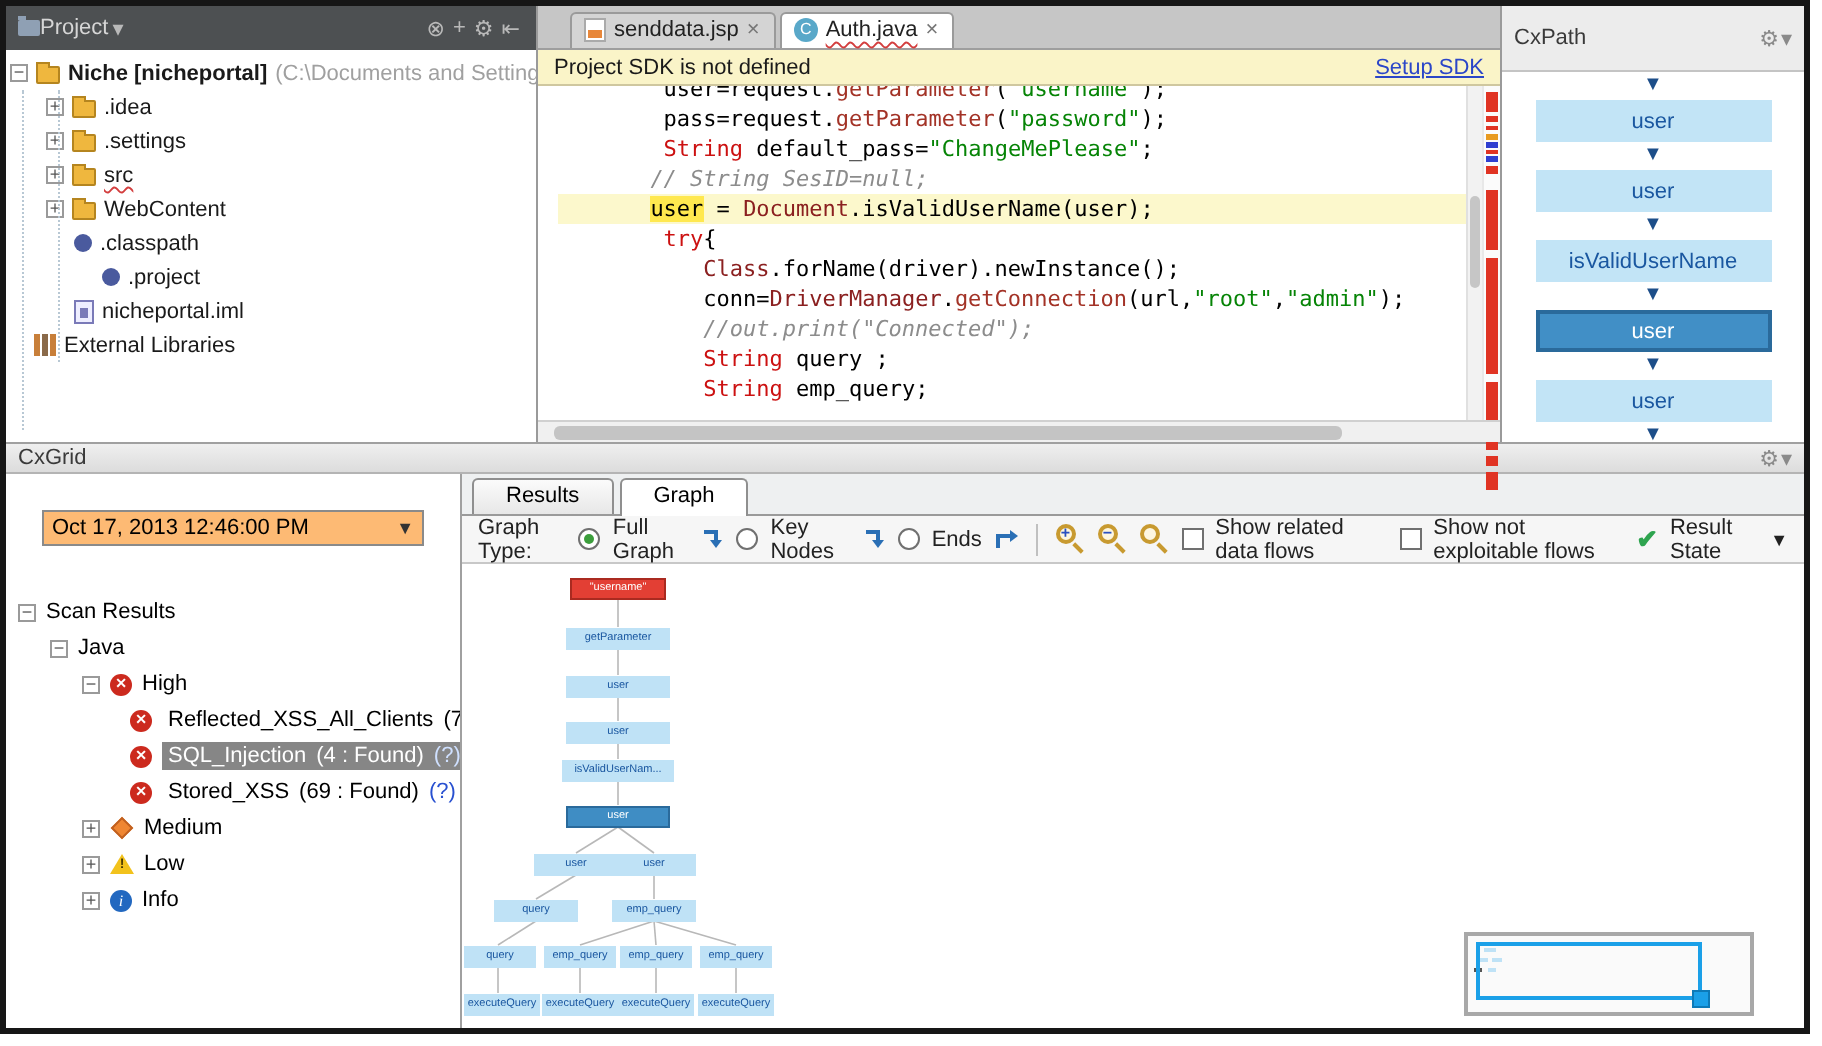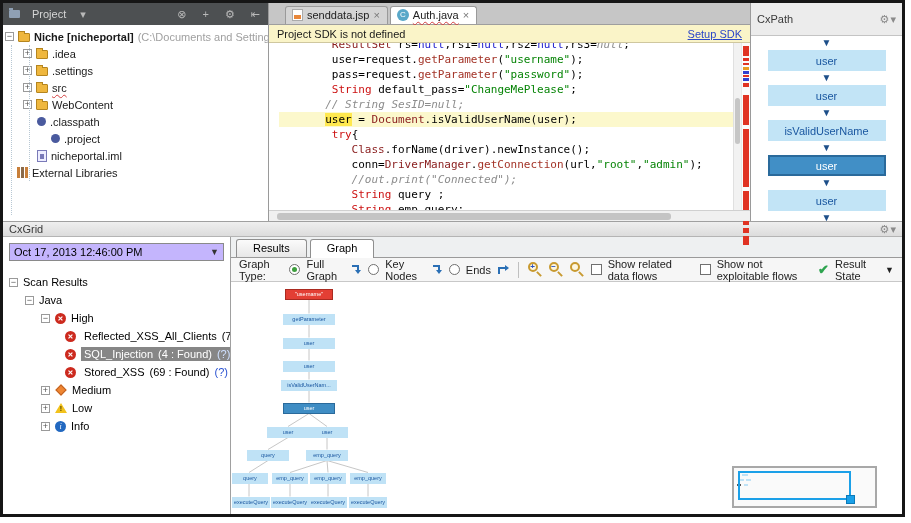--- a/index.html
+++ b/index.html
@@ -4,21 +4,21 @@
 <style>
   * { box-sizing: border-box; margin: 0; padding: 0; }
   body { width: 911px; height: 523px; background: #fff; font-family: "Liberation Sans", sans-serif; overflow: hidden; }
   .frame { width: 905px; height: 517px; border: 3px solid #161616; display: flex; flex-direction: column; background: #e6e6e6; }
 
   
   .top { display: flex; height: 218px; flex: none; }
 
   
   .project-panel { width: 266px; flex: none; display: flex; flex-direction: column; border-right: 1px solid #9a9a9a; background: #fff; }
-  .pp-header { height: 22px; flex: none; background: #4d5052; color: #d6d6d6; font-size: 11px; display: flex; align-items: center; padding: 0 6px; gap: 12px; }
+  .pp-header { height: 22px; flex: none; background: #4d5052; color: #d6d6d6; font-size: 11px; display: flex; align-items: center; padding: 0 6px; gap: 0; }
   .pp-header .spacer { flex: 1; }
   .pp-hicon { color: #b9b9b9; font-size: 11px; cursor: default; padding: 0 2px; }
   .pp-folder-glyph { width: 11px; height: 8px; background: #8fa0b4; border-radius: 1px; position: relative; }
   .pp-folder-glyph::before { content: ""; position: absolute; top: -2px; left: 0; width: 4px; height: 2px; background: #8fa0b4; }
   .pp-tree { flex: 1; overflow: hidden; padding-top: 3px; position: relative; background: #fff; }
   .trow { display: flex; align-items: center; gap: 4px; height: 17px; font-size: 11px; white-space: nowrap; color: #1a1a1a; }
   .trow .rootlbl { font-weight: bold; text-align: center; }
   .trow .rootpath { color: #a0a0a0; overflow: hidden; }
   .expbox { width: 9px; height: 9px; border: 1px solid #9a9a9a; background: #fff; font-size: 9px; line-height: 7px; text-align: center; color: #555; flex: none; }
   .squig { text-decoration: underline wavy #d33e3e 1px; text-underline-offset: 2px; }
@@ -67,21 +67,21 @@
   .cxbox { width: 118px; height: 21px; flex: none; background: #c2e4f6; color: #1a57a0; font-size: 11px; display: flex; align-items: center; justify-content: center; margin: 1px 0; cursor: pointer; }
   .cxbox.sel { background: #418fc6; color: #fff; border: 2px solid #2a6a9b; }
 
   
   .cxgrid-bar { height: 16px; flex: none; background: linear-gradient(#efefef, #dcdcdc); border-top: 1px solid #a0a0a0; border-bottom: 1px solid #b4b4b4; font-size: 11px; color: #3a3a3a; display: flex; align-items: center; padding: 0 6px; text-align: center; }
   .cxgrid-bar .spacer { flex: 1; }
 
   
   .bottom { flex: 1; display: flex; min-height: 0; }
   .scan-panel { width: 228px; flex: none; border-right: 1px solid #a0a0a0; background: #fff; display: flex; flex-direction: column; }
-  .combo { height: 18px; flex: none; background: #c4b5fd; border: 1px solid #8a8a8a; margin: 6px; display: flex; align-items: center; font-size: 11px; padding: 0 4px; cursor: pointer; }
+  .combo { height: 18px; flex: none; background: #fdba74; border: 1px solid #8a8a8a; margin: 18px; display: flex; align-items: center; font-size: 11px; padding: 0 4px; cursor: pointer; }
   .combo .spacer { flex: 1; }
   .combo .caret { font-size: 9px; color: #333; }
   .scan-tree { flex: 1; padding-top: 6px; overflow: hidden; }
   .strow { display: flex; align-items: center; gap: 5px; height: 18px; font-size: 11px; white-space: nowrap; }
   .sev-high { width: 11px; height: 11px; border-radius: 50%; background: #cc2a1e; color: #fff; font-size: 7px; line-height: 11px; text-align: center; flex: none; font-weight: bold; }
   .sev-medium { width: 8px; height: 8px; background: #ef8632; border: 1px solid #c06020; transform: rotate(45deg); flex: none; margin: 0 2px; }
   .sev-low { width: 12px; height: 10px; background: #f2c21c; clip-path: polygon(50% 0, 100% 100%, 0 100%); color: #4a3a00; font-size: 7px; line-height: 12px; text-align: center; flex: none; font-weight: bold; }
   .sev-info { width: 11px; height: 11px; border-radius: 50%; background: #2268c0; color: #fff; font-size: 8px; line-height: 11px; text-align: center; flex: none; font-style: italic; font-family: "Liberation Serif", serif; }
   .pill { display: inline-flex; gap: 5px; padding: 1px 3px; }
   .strow.selected .pill { background: #868686; }
@@ -194,21 +194,20 @@
           <span class="squig">Auth.java</span>
           <span class="tabclose">×</span>
         </div>
       </div>
       <div class="notif">
         <span>Project SDK is not defined</span>
         <a>Setup SDK</a>
       </div>
       <div class="code-wrap">
         <div class="code">
-            <div class="line" style="padding-left: 52.8px;"><span class="cc">ResultSet</span><span class="cp"> rs=</span><span class="cn">null</span><span class="cp">,rs1=</span><span class="cn">null</span><span class="cp">,rs2=</span><span class="cn">null</span><span class="cp">,rs3=</span><span class="cg">null</span><span class="cp">;</span></div>
             <div class="line" style="padding-left: 52.8px;"><span class="cp">user=request.</span><span class="cm">getParameter</span><span class="cp">(</span><span class="cs">"username"</span><span class="cp">);</span></div>
             <div class="line" style="padding-left: 52.8px;"><span class="cp">pass=request.</span><span class="cm">getParameter</span><span class="cp">(</span><span class="cs">"password"</span><span class="cp">);</span></div>
             <div class="line" style="padding-left: 52.8px;"><span class="ck">String</span><span class="cp"> default_pass=</span><span class="cs">"ChangeMePlease"</span><span class="cp">;</span></div>
             <div class="line" style="padding-left: 46.2px;"><span class="cg">// String SesID=null;</span></div>
             <div class="line hl" style="padding-left: 46.2px;"><span class="chl">user</span><span class="cp"> = </span><span class="cc">Document</span><span class="cp">.isValidUserName(user);</span></div>
             <div class="line" style="padding-left: 52.8px;"><span class="ck">try</span><span class="cp">{</span></div>
             <div class="line" style="padding-left: 72.6px;"><span class="cc">Class</span><span class="cp">.forName(driver).newInstance();</span></div>
             <div class="line" style="padding-left: 72.6px;"><span class="cp">conn=</span><span class="cc">DriverManager</span><span class="cp">.</span><span class="cm">getConnection</span><span class="cp">(url,</span><span class="cs">"root"</span><span class="cp">,</span><span class="cs">"admin"</span><span class="cp">);</span></div>
             <div class="line" style="padding-left: 72.6px;"><span class="cg">//out.print("Connected");</span></div>
             <div class="line" style="padding-left: 72.6px;"><span class="ck">String</span><span class="cp"> query ;</span></div>

